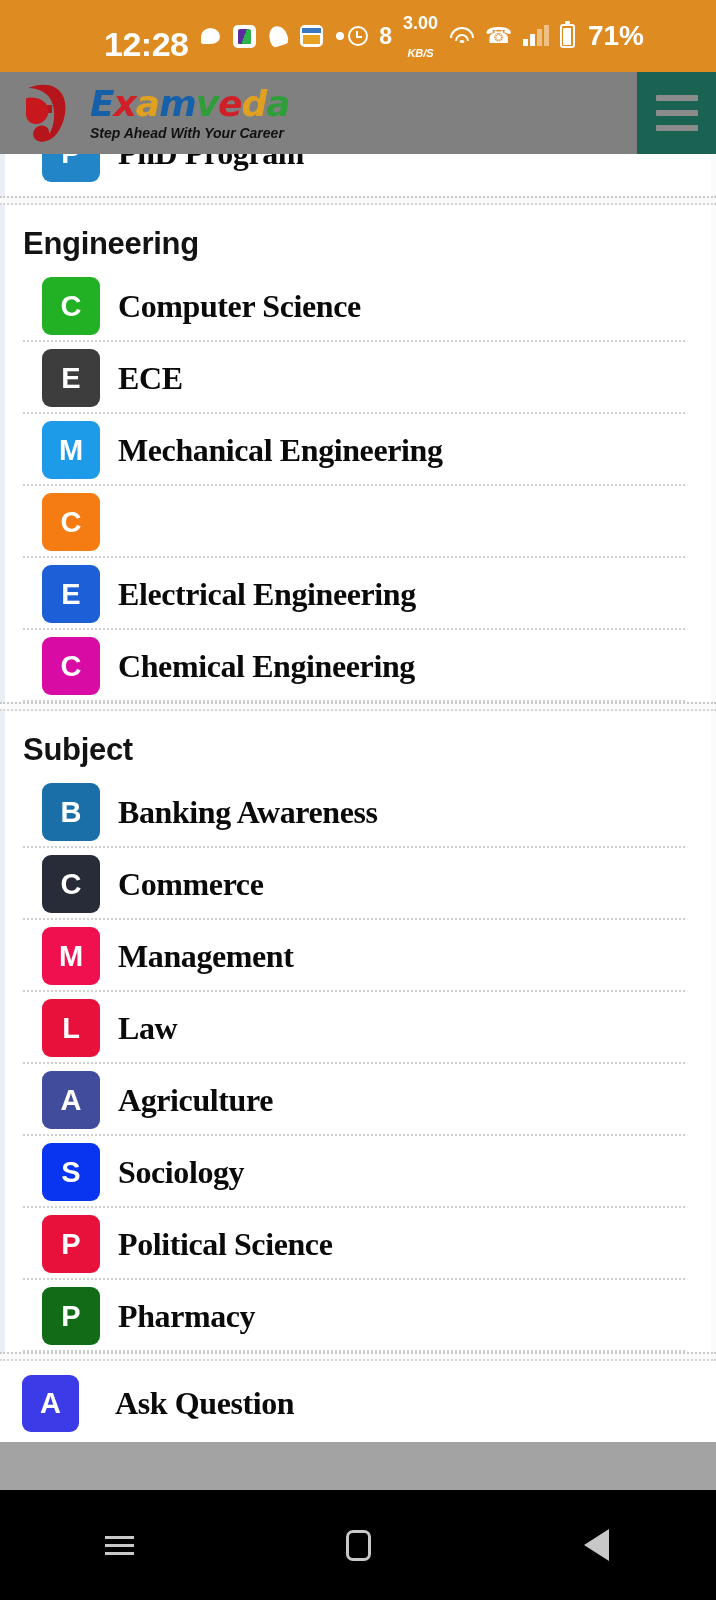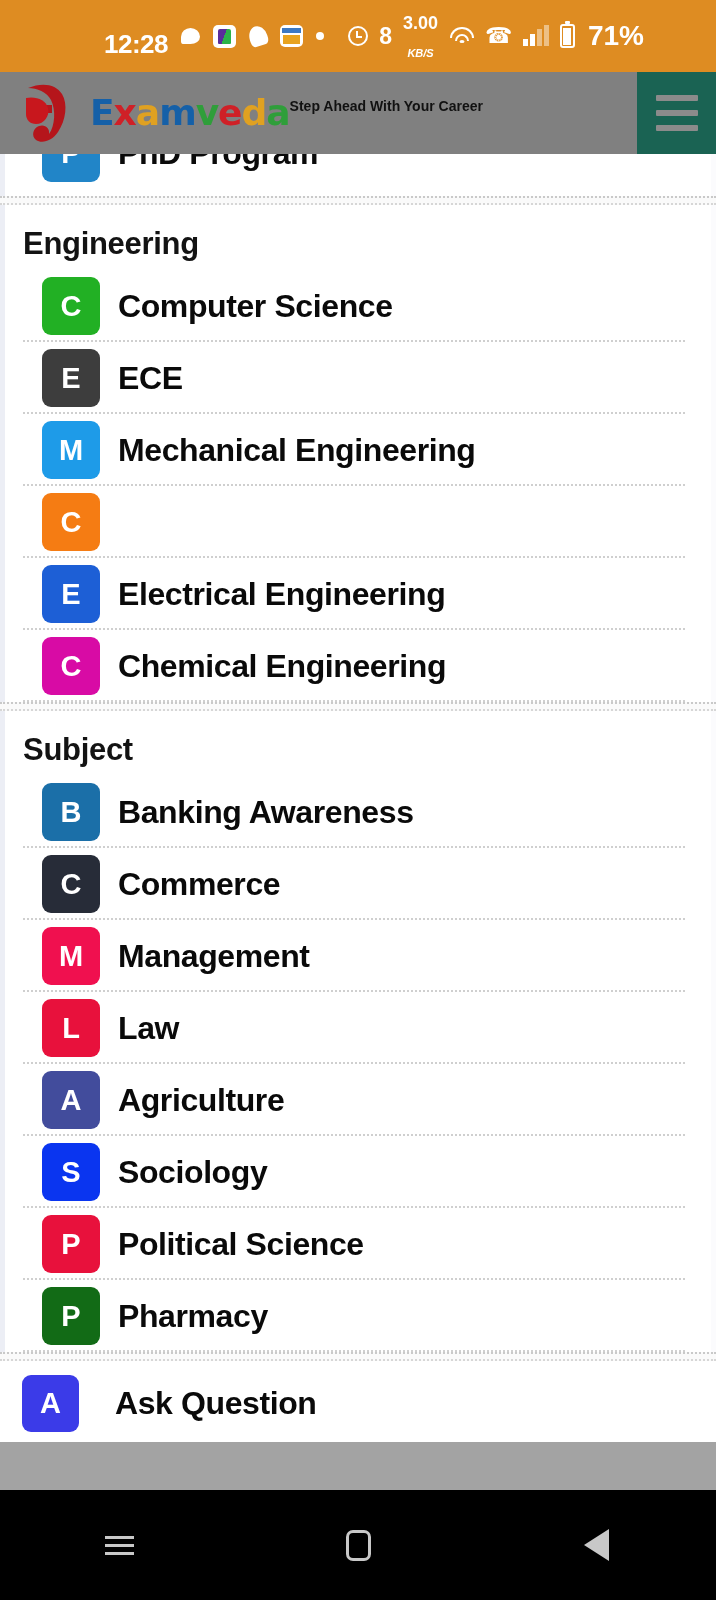--- a/index.html
+++ b/index.html
@@ -9,21 +9,21 @@
     background:#ffffff; overflow:hidden;
   }
   #app { position:relative; width:716px; height:1600px; background:#fff; }
 
   
   .statusbar {
     height:72px; background:#de8c22;
     display:flex; align-items:center; color:#fff;
   }
   .sb-left { display:flex; align-items:center; gap:13px; margin-left:104px; }
-  .sb-time { font-size:26px; font-weight:700; letter-spacing:-0.5px;margin-top:16px; }
+  .sb-time { font-size:34px; font-weight:700; letter-spacing:-0.5px;margin-top:16px; }
   .sb-right { display:flex; align-items:center; gap:11px; margin-left:auto; margin-right:72px; }
   .sb-ico { display:flex; align-items:center; justify-content:center; }
   .chat-bubble {
     width:19px; height:16px; background:#fff; border-radius:50% 50% 50% 10%/55% 55% 45% 20%;
   }
   .book-badge {
     width:23px; height:23px; background:#fff; border-radius:5px;
     display:flex; align-items:center; justify-content:center;
   }
   .book-badge i {
@@ -57,21 +57,21 @@
   .sig-bars i.b4 { height:21px; opacity:0.45; }
   .batt { width:15px; height:24px; border:2.5px solid #fff; border-radius:3px; position:relative; padding:1.5px; }
   .batt::before { content:""; position:absolute; top:-5px; left:3.5px; width:5px; height:3px; background:#fff; border-radius:1px; }
   .batt i { display:block; width:100%; height:100%; background:#fff; }
   .batt-pct { font-size:28px; font-weight:700; margin-left:2px; }
 
   
   .appbar { height:82px; background:#808080; display:flex; align-items:center; position:relative; }
   .logo-wrap { display:flex; align-items:center; margin-left:22px; }
   .logo-mark { width:62px; height:66px; position:relative; margin-right:6px; flex:none; }
-  .logo-text { display:flex; flex-direction:row; line-height:1; }
+  .logo-text { display:flex; flex-direction:column; line-height:1;font-style:italic; }
   .logo-word { font-size:36px; font-weight:700; letter-spacing:-1px; font-family:"DejaVu Sans", sans-serif; }
   .logo-word span { display:inline; }
   .logo-tag { font-size:14px; font-weight:700; color:#111; margin-top:4px; letter-spacing:0px; }
   .menu-btn {
     position:absolute; right:0; top:0; width:79px; height:82px;
     background:#1a6353; display:flex; flex-direction:column;
     align-items:center; justify-content:center; gap:9px;
   }
   .menu-btn i { display:block; width:42px; height:6px; background:#8b8b8b; border-radius:1px; }
 
@@ -86,21 +86,21 @@
   .row::after {
     content:""; position:absolute; left:18px; right:26px; bottom:0;
     border-bottom:2px dotted #cfcfcf;
   }
   .row.last::after { border-bottom:2px dotted #cfcfcf; }
   .tile {
     width:58px; height:58px; border-radius:9px; flex:none;
     display:flex; align-items:center; justify-content:center;
     color:#fff; font-size:29px; font-weight:700; font-family:"Liberation Sans", sans-serif;
   }
-  .row-label { font-size:32px; font-weight:700; color:#0a0a0a; margin-left:18px; letter-spacing:-0.4px; white-space:nowrap; }
+  .row-label { font-size:32px; font-weight:700; color:#0a0a0a; margin-left:18px; letter-spacing:-0.4px; white-space:nowrap;font-family:Liberation Serif, serif; }
 
   
   .cut-row { height:42px; overflow:hidden; position:relative; }
   .cut-row .inner { position:absolute; top:-30px; left:0; right:0; display:flex; align-items:center; padding-left:37px; }
 
   
   .ask-block { background:#fff; padding-top:6px; }
   .ask-row { display:flex; align-items:center; padding:8px 0 10px 22px; }
   .ask-row .tile { width:57px; height:57px; border-radius:9px; }
   .ask-row .row-label { margin-left:36px; }

